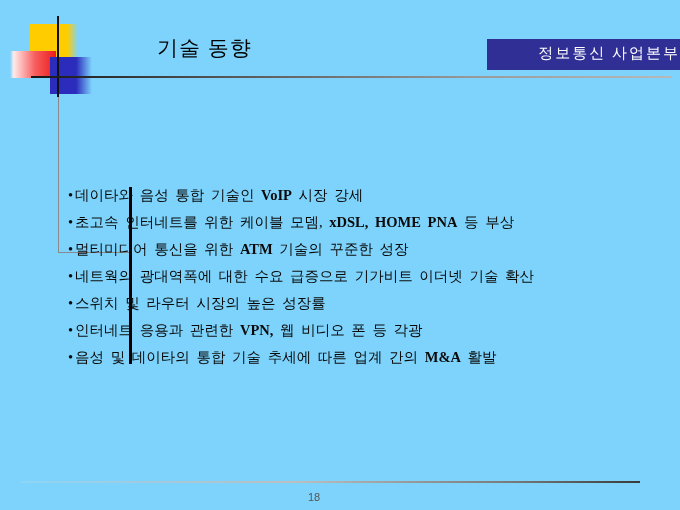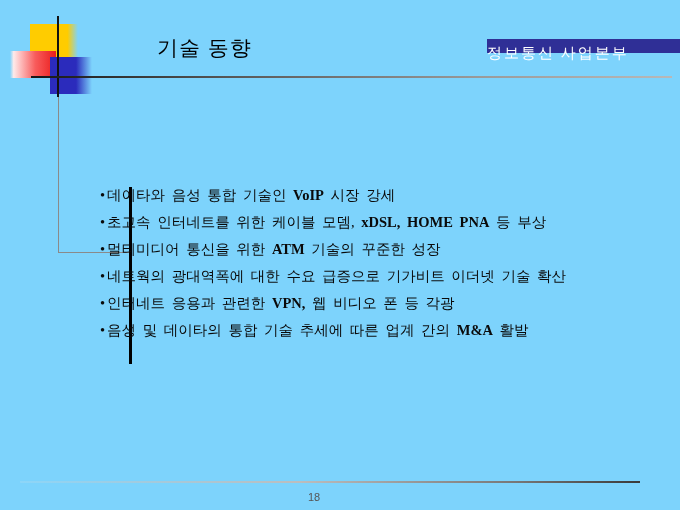--- a/index.html
+++ b/index.html
@@ -17,26 +17,26 @@
     background:linear-gradient(to right,#2b2bbc 0%,#2b2bbc 62%,rgba(43,43,188,0) 100%);}
   
   .v-line-black{position:absolute;left:57px;top:16px;width:2px;height:81px;background:#111;}
   .v-line-gray{position:absolute;left:58px;top:97px;width:1px;height:155px;background:#8a8a8a;}
   .h-connector{position:absolute;left:58px;top:252px;width:71px;height:1px;background:#8a8a8a;}
   .header-rule{position:absolute;left:31px;top:76px;width:641px;height:2px;
     background:linear-gradient(to right,#161616 0%,#555 30%,#9a9a9a 70%,#b8b8b8 100%);}
   
   .title{position:absolute;left:157px;top:34px;font-family:"Liberation Sans","DejaVu Sans",sans-serif;
     font-size:21px;color:#000;letter-spacing:1px;white-space:nowrap;}
-  .badge{position:absolute;left:487px;top:39px;width:193px;height:14px;line-height:29px;
-    text-align:left;color:#ffffff;font-size:15px;letter-spacing:2px;white-space:nowrap;}
+  .badge{position:absolute;left:487px;top:39px;width:193px;height:31px;line-height:29px;
+    text-align:right;color:#ffffff;font-size:15px;letter-spacing:2px;white-space:nowrap;}
   
   .bullet-bar{position:absolute;left:129px;top:187px;width:3px;height:177px;background:#000;}
   .bullet-list{position:absolute;left:0;top:182px;width:670px;}
-  .bullet-line{height:27px;line-height:27px;padding-left:100px;font-size:14.5px;color:#0a0a0a;
+  .bullet-line{height:27px;line-height:27px;padding-left:68px;font-size:14.5px;color:#0a0a0a;
     word-spacing:3px;white-space:nowrap;}
   .bullet-line .marker{margin-right:2px;}
   .bullet-line .b{font-weight:bold;}
   
   .footer-rule{position:absolute;left:20px;top:481px;width:620px;height:2px;
     background:linear-gradient(to right,rgba(230,230,230,0.15) 0%,#bdbdbd 45%,#777 80%,#3a3a3a 100%);}
   .page-number{position:absolute;left:8px;top:491px;width:612px;text-align:center;
     font-family:"Liberation Sans","DejaVu Sans",sans-serif;font-size:11px;color:#555;}
 </style>
 </head>
@@ -54,20 +54,21 @@
 
   <div class="title">기술 동향</div>
   <div class="badge" style="background: rgb(47, 47, 150);">정보통신 사업본부</div>
 
   <div class="bullet-bar"></div>
   <div class="bullet-list">
       <div class="bullet-line"><span class="marker">•</span><span>데이타와 음성 통합 기술인 </span><span class="b">VoIP</span><span> 시장 강세</span></div>
       <div class="bullet-line"><span class="marker">•</span><span>초고속 인터네트를 위한 케이블 모뎀, </span><span class="b">xDSL, HOME PNA</span><span> 등 부상</span></div>
       <div class="bullet-line"><span class="marker">•</span><span>멀티미디어 통신을 위한 </span><span class="b">ATM</span><span> 기술의 꾸준한 성장</span></div>
       <div class="bullet-line"><span class="marker">•</span><span>네트웍의 광대역폭에 대한 수요 급증으로 기가비트 이더넷 기술 확산</span></div>
+      <div class="bullet-line"><span class="marker">•</span><span>스위치 및 라우터 시장의 높은 성장률</span></div>
       <div class="bullet-line"><span class="marker">•</span><span>인터네트 응용과 관련한 </span><span class="b">VPN,</span><span> 웹 비디오 폰 등 각광</span></div>
       <div class="bullet-line"><span class="marker">•</span><span>음성 및 데이타의 통합 기술 추세에 따른 업계 간의 </span><span class="b">M&amp;A</span><span> 활발</span></div>
     </div>
 
   <div class="footer-rule"></div>
   <div class="page-number">18</div>
 
 </div>
 
 </body></html>

